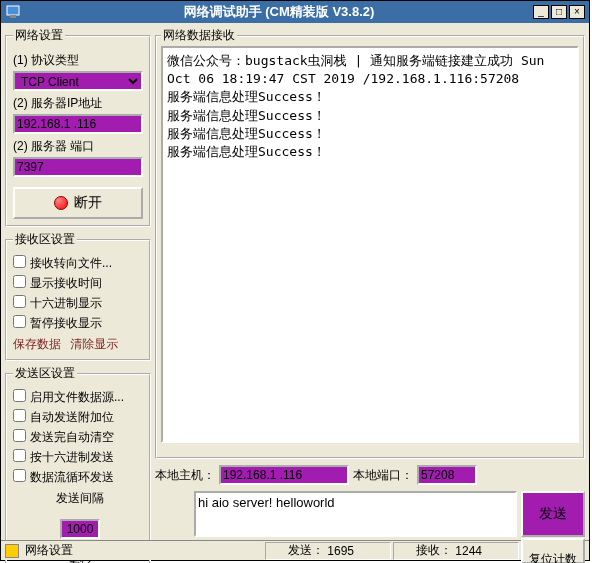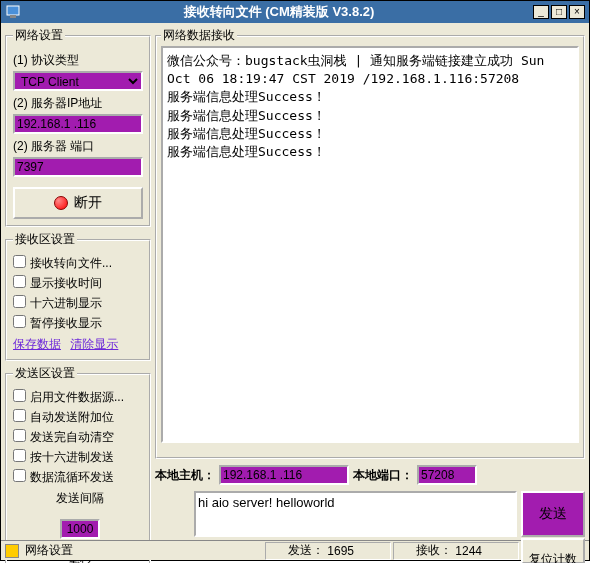--- a/index.html
+++ b/index.html
@@ -17,24 +17,24 @@
 legend { font-size: 12px; padding: 0 2px; }
 .label-row { margin: 4px 0 2px 0; }
 select, input[type=text] { font-family: inherit; font-size: 12px; border: 2px inset #fff; background: #a21caf; padding: 1px 2px; }
 select { width: 100%; height: 20px; }
 input[type=text] { width: 100%; height: 20px; }
 .disconnect-btn { width: 100%; height: 32px; display: flex; align-items: center; justify-content: center; gap: 6px; margin-top: 10px; border: 2px outset #fff; background: #ece9d8; cursor: pointer; font-size: 14px; }
 .red-dot { width: 14px; height: 14px; border-radius: 50%; background: radial-gradient(circle at 30% 30%, #ff8888, #ff0000); border: 1px solid #800; }
 .checkbox-row { display: flex; align-items: flex-start; gap: 4px; margin: 3px 0; }
 .checkbox-row input { width: 13px; height: 13px; }
 .link-row { margin-top: 4px; }
-.link { color: #6d28d9; text-decoration: underline; cursor: pointer; margin-right: 6px; }
+.link { color: #7f1d1d; cursor: pointer; margin-right: 6px; }
 .recv-area { flex: 1; background: #fff; border: 2px inset #fff; padding: 4px; font-family: "SimSun", monospace; font-size: 13px; line-height: 1.4; overflow: auto; white-space: pre-wrap; }
 .host-row { display: flex; align-items: center; gap: 4px; padding: 2px 0; }
-.host-row label { white-space: nowrap; font-weight: bold; }
+.host-row label { white-space: nowrap; }
 .host-row input { flex: 0 0 auto; }
 .send-row { display: flex; gap: 4px; height: 46px; padding-left: 39px; }
 .send-input { flex: 1; border: 2px inset #fff; background: #fff; padding: 2px; font-family: inherit; font-size: 13px; resize: none; }
 .send-btn { width: 64px; border: 2px outset #fff; background: #a21caf; cursor: pointer; font-size: 14px; }
 .send-interval-row { display: flex; align-items: center; gap: 12px; margin: 4px 0 2px 4px; flex-direction: column; }
 .send-interval-row input { width: 40px; text-align: center; }
 .statusbar { height: 20px; border-top: 1px solid #888; display: flex; align-items: center; padding: 0 4px; gap: 2px; background: #ece9d8; position: absolute; bottom: 0; left: 0; right: 0; }
 .status-cell { border: 1px inset #fff; padding: 1px 8px; height: 18px; display: flex; align-items: center; }
 .status-cell.grow { flex: 0 0 auto; width: 126px; padding-left: 22px; }
 .reset-btn { border: 2px outset #fff; background: #ece9d8; padding: 11px 6px; cursor: pointer; font-size: 12px; height: 18px; }
@@ -45,21 +45,21 @@
 <body>
 
 <div class="window">
   <div class="titlebar">
     <span class="icon">
       <svg width="16" height="16">
           <rect x="2" y="2" width="12" height="9" fill="#4a90d9" stroke="#fff"></rect>
           <rect x="5" y="11" width="6" height="3" fill="#888"></rect>
         </svg>
     </span>
-    <span class="title">接收转向文件 (CM精装版 V3.8.2)</span>
+    <span class="title">网络调试助手 (CM精装版 V3.8.2)</span>
     <div class="winbtns">
       <div class="winbtn">_</div>
       <div class="winbtn">□</div>
       <div class="winbtn">×</div>
     </div>
   </div>
 
   <div class="content">
     <div class="left-col">
       <fieldset>

